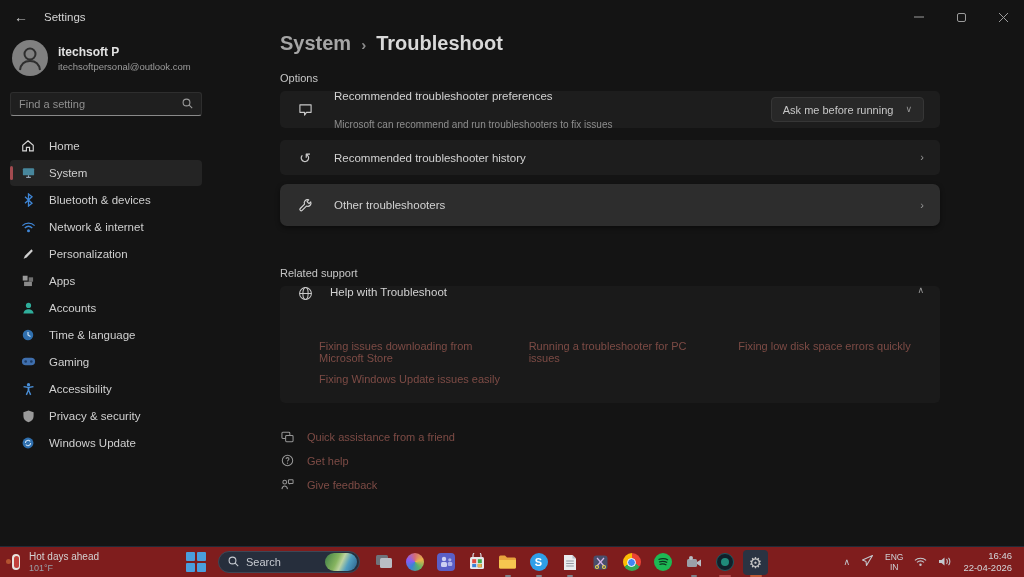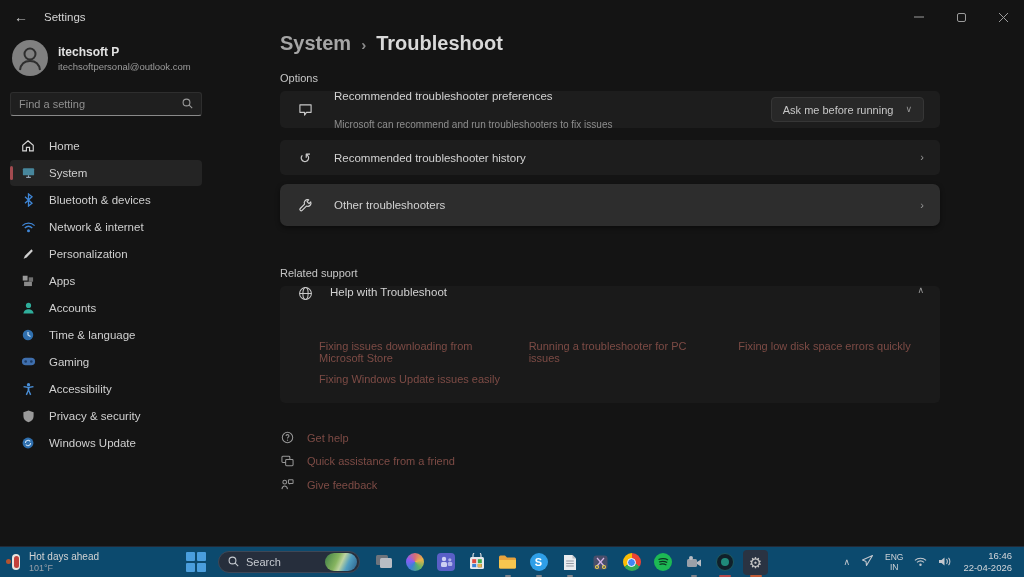--- a/index.html
+++ b/index.html
@@ -51,21 +51,21 @@
   .chev-sm{color:#989898;font-size:9px;line-height:1}
   .help-card{background:#1a1a1a;border-radius:5px;margin-top:0}
   .help-head{height:38px;display:flex;align-items:flex-start;gap:16px;padding:0 16px}
   .help-links{display:grid;grid-template-columns:1fr 1fr 1fr;gap:9px 24px;padding:16px 16px 18px 39px}
   .hlink{font-size:11px;color:#7d4b45;cursor:pointer}
   .footer{margin-top:28px;display:flex;flex-direction:column;gap:11px}
   .flink{display:flex;gap:13px;align-items:center;font-size:11px;color:#7d4b45;cursor:pointer}
   .f-ic{width:14px;display:flex;justify-content:center;color:#979797;flex:none}
 
   
-  .taskbar{position:absolute;left:0;right:0;bottom:0;height:31px;background:#0c4a6e;border-top:1px solid #222a37;
+  .taskbar{position:absolute;left:0;right:0;bottom:0;height:31px;background:#7f1d1d;border-top:1px solid #222a37;
            display:flex;align-items:center;padding:0 8px}
   .weather{display:flex;gap:9px;align-items:center;width:176px;flex:none}
   .thermo{width:8px;height:16px;border-radius:4px;background:#e8e4de;position:relative;flex:none;margin-left:4px}
   .thermo::after{content:"";position:absolute;left:1.5px;top:2px;width:5px;height:12px;border-radius:3px;background:#c2413b}
   .thermo-dot{position:absolute;left:-6px;top:5px;width:5px;height:5px;border-radius:50%;background:#b4532f}
   .w-head{font-size:10px;color:#d3d3d3;line-height:1.2}
   .w-temp{font-size:9px;color:#99a0a9;line-height:1.2}
   .start{width:24px;height:24px;display:grid;grid-template-columns:9px 9px;grid-template-rows:9px 9px;gap:2px;
          place-content:center;margin-right:10px;cursor:pointer}
   .start span{background:#4a9edd;border-radius:1px}
@@ -330,36 +330,36 @@
           <span class="hlink">Fixing issues downloading from Microsoft Store</span>
           <span class="hlink">Running a troubleshooter for PC issues</span>
           <span class="hlink">Fixing low disk space errors quickly</span>
           <span class="hlink">Fixing Windows Update issues easily</span>
         </div>
       </div>
 
       <div class="footer">
         <div class="flink">
           <span class="f-ic">
+            <svg width="13" height="12" viewBox="0 0 14 12">
+                <rect x="1" y="1" width="8.5" height="6.5" rx="1" fill="none" stroke="#979797" stroke-width="1.1"></rect>
+                <rect x="5" y="4.5" width="8" height="6.5" rx="1" fill="#141414" stroke="#979797" stroke-width="1.1"></rect>
+              </svg>
+          </span>
+          <span>Quick assistance from a friend</span>
+        </div>
+        <div class="flink">
+          <span class="f-ic">
             <svg width="13" height="13" viewBox="0 0 14 14">
                 <circle cx="7" cy="7" r="5.6" fill="none" stroke="#979797" stroke-width="1.1"></circle>
                 <path d="M5.4 5.5 C5.4 4.4 6.1 3.9 7 3.9 C7.9 3.9 8.6 4.5 8.6 5.4 C8.6 6.6 7 6.7 7 8" fill="none" stroke="#979797" stroke-width="1.1"></path>
                 <circle cx="7" cy="9.9" r="0.7" fill="#979797"></circle>
               </svg>
           </span>
           <span>Get help</span>
-        </div>
-        <div class="flink">
-          <span class="f-ic">
-            <svg width="13" height="12" viewBox="0 0 14 12">
-                <rect x="1" y="1" width="8.5" height="6.5" rx="1" fill="none" stroke="#979797" stroke-width="1.1"></rect>
-                <rect x="5" y="4.5" width="8" height="6.5" rx="1" fill="#141414" stroke="#979797" stroke-width="1.1"></rect>
-              </svg>
-          </span>
-          <span>Quick assistance from a friend</span>
         </div>
         <div class="flink">
           <span class="f-ic">
             <svg width="13" height="13" viewBox="0 0 14 14">
                 <circle cx="4" cy="4.5" r="2" fill="none" stroke="#979797" stroke-width="1.1"></circle>
                 <path d="M1 12 C1.3 9.5 2.6 8.5 4 8.5 C5.4 8.5 6.7 9.5 7 12" fill="none" stroke="#979797" stroke-width="1.1"></path>
                 <rect x="8" y="2" width="5" height="3.8" rx="0.8" fill="none" stroke="#979797" stroke-width="1.1"></rect>
                 <path d="M9.5 5.8 L9 7.3 L11 5.8" fill="#979797"></path>
               </svg>
           </span>

